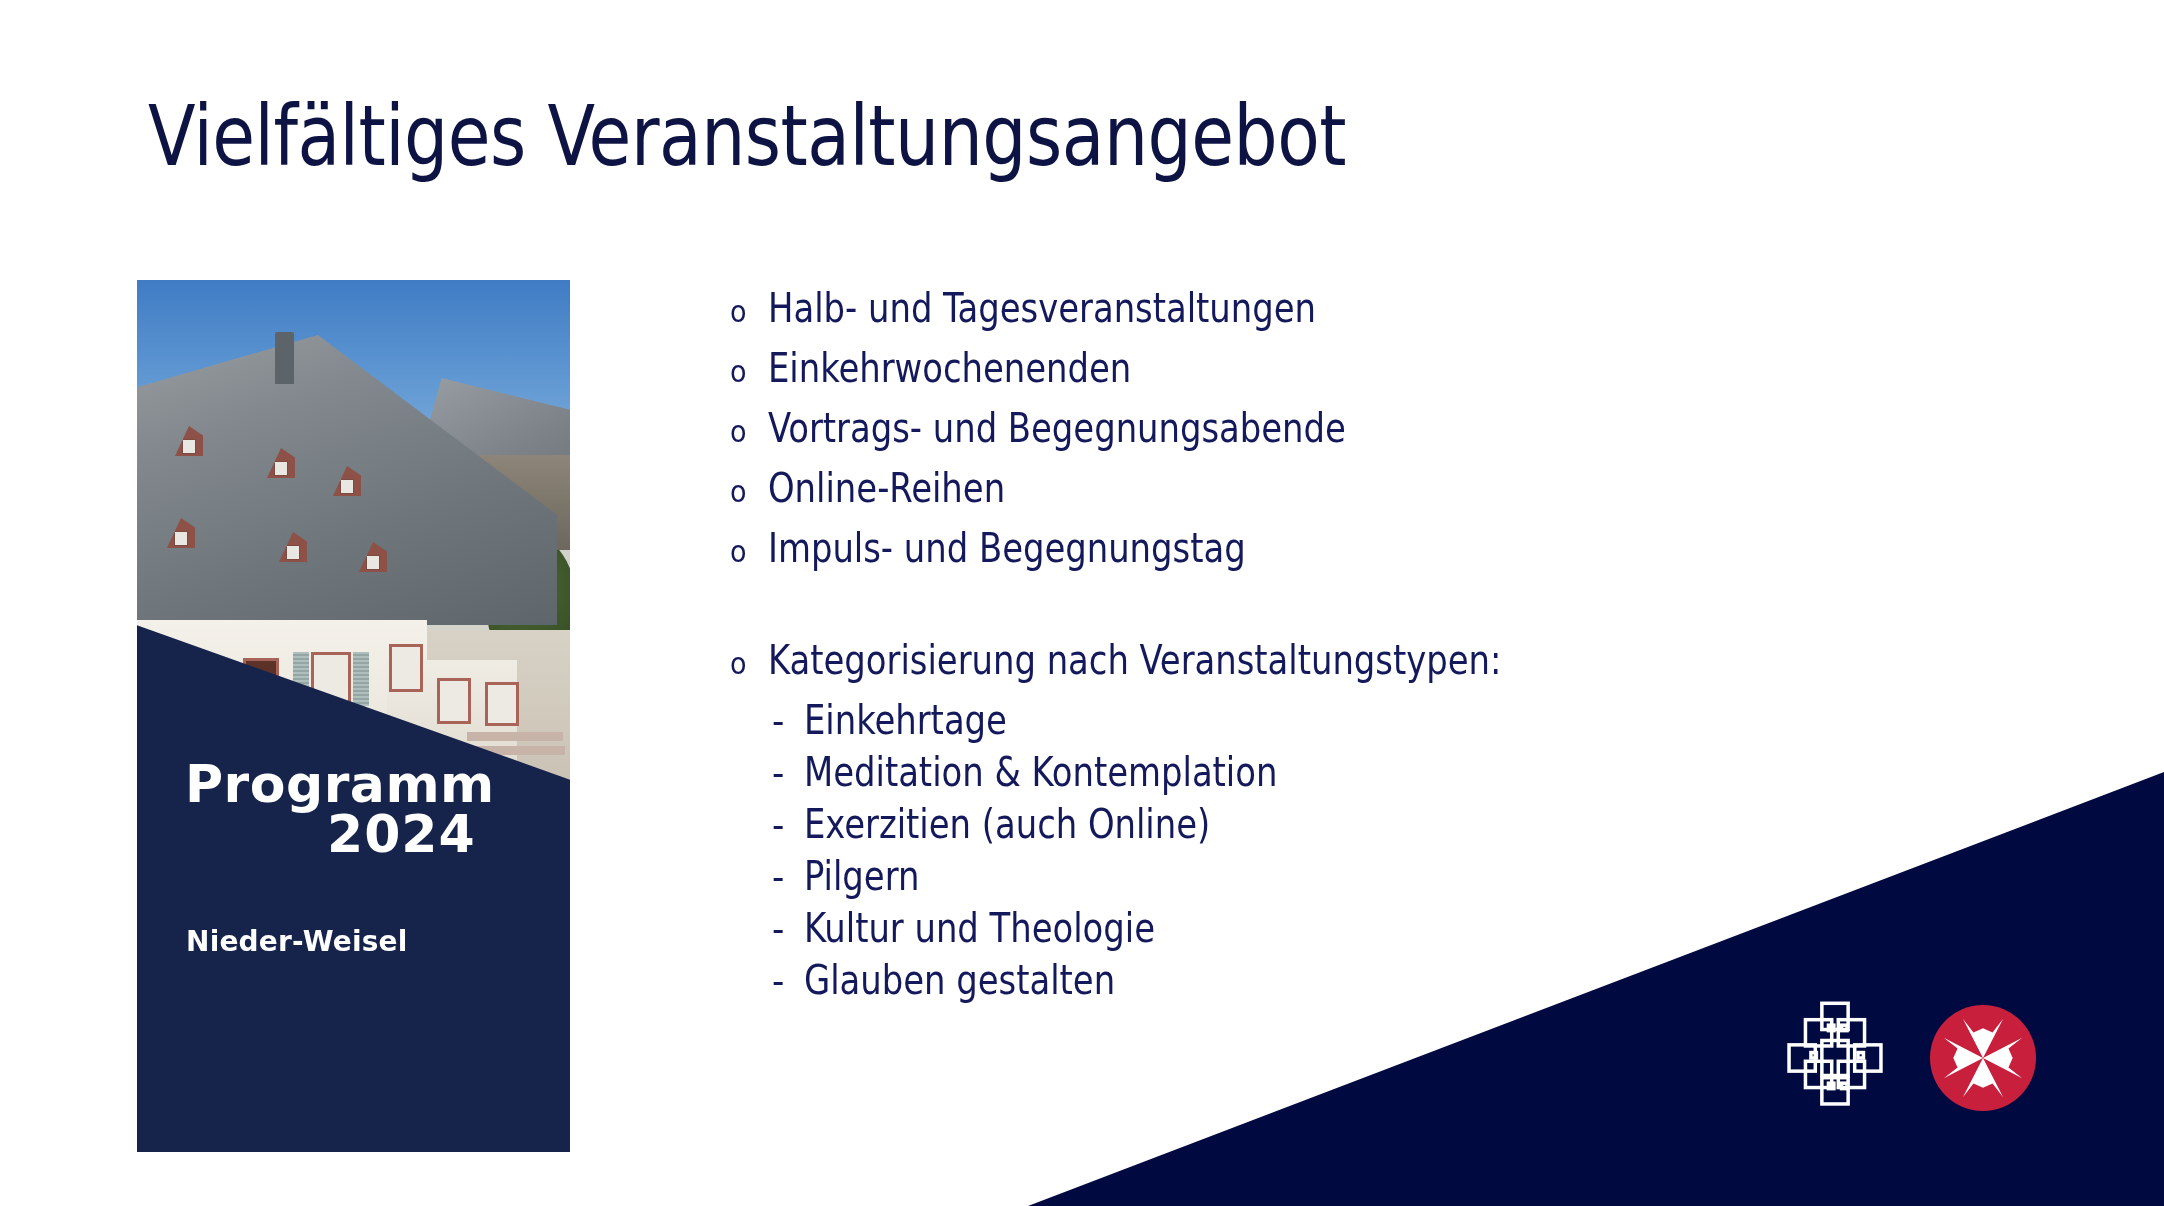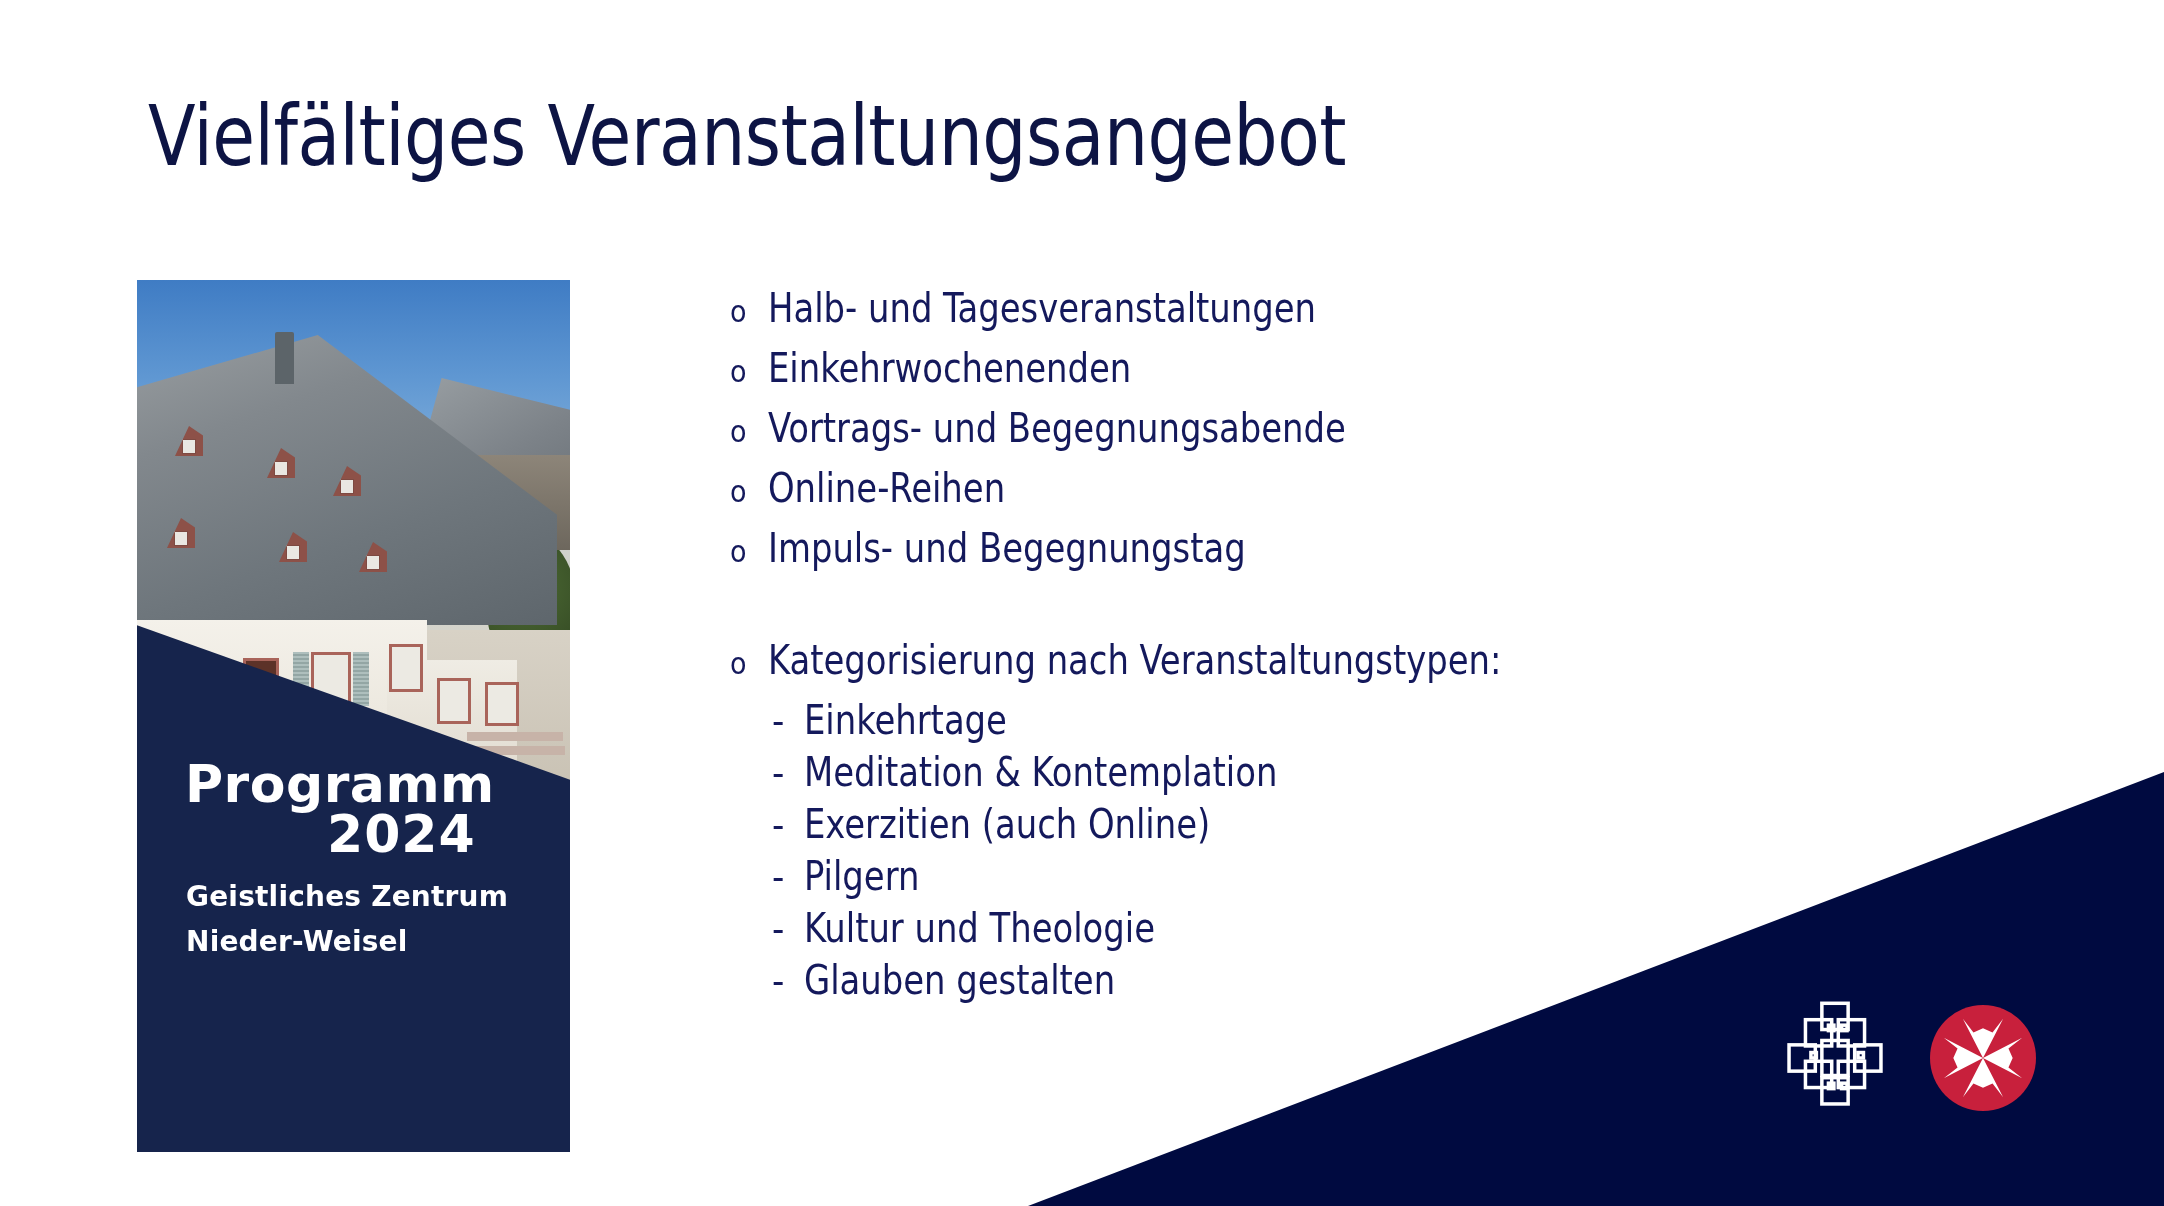--- a/index.html
+++ b/index.html
@@ -316,21 +316,20 @@
       <div class="ph-steps" style="left:68px;  top:464px; width:108px; height:10px;"></div>
       <div class="ph-steps" style="left:330px; top:452px; width:96px; height:9px;"></div>
       <div class="ph-steps" style="left:336px; top:466px; width:92px; height:9px;"></div>
     </div>
 
     <div id="brochure-navy"></div>
 
     <div id="brochure-text">
       <div id="brochure-programm">Programm</div>
       <div id="brochure-year">2024</div>
-      <div id="brochure-subtitle-1">Geistliches Zentrum</div>
       <div id="brochure-subtitle-2">Nieder-Weisel</div>
 
     </div>
   </div>
 
   <div id="bullet-list">
 
     <div class="bullet-row">
       <span class="bullet-marker">o</span>
       <span class="bullet-text">Halb- und Tagesveranstaltungen</span>

